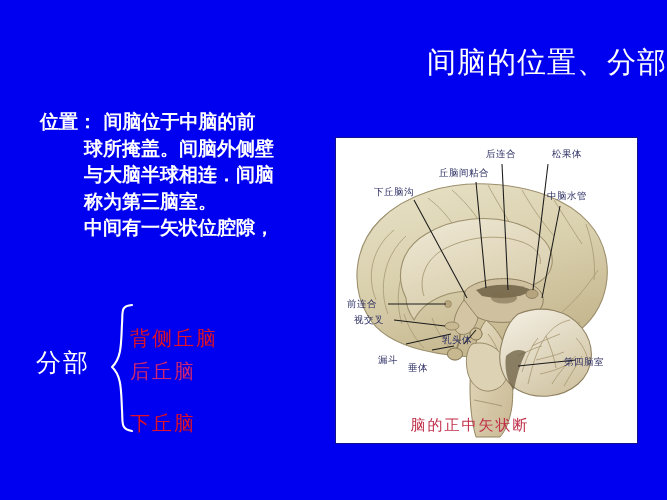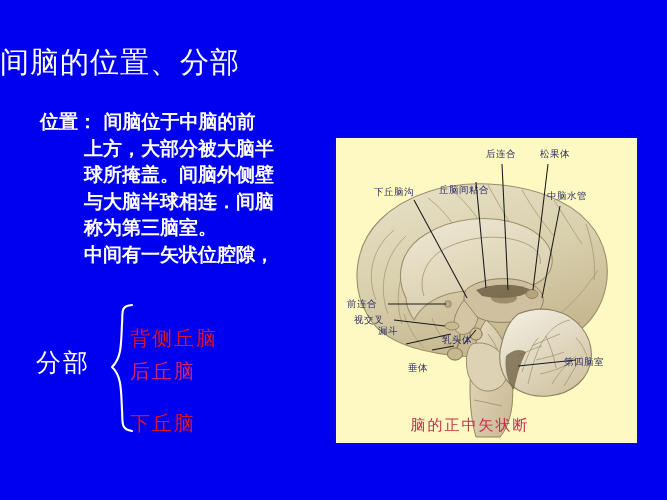--- a/index.html
+++ b/index.html
@@ -17,21 +17,21 @@
     font-family: "DejaVu Sans", "Liberation Sans", sans-serif;
     -webkit-font-smoothing: antialiased;
   }
 
   
   #title {
     position: absolute;
     left: 0;
     top: 44px;
     width: 667px;
-    text-align: left;
+    text-align: right;
     color: #ffffff;
     font-size: 29px;
     line-height: 36px;
     letter-spacing: 1px;
     font-family: "DejaVu Serif", "Liberation Serif", serif;
     font-weight: 400;
     white-space: nowrap;
   }
 
   
@@ -140,21 +140,20 @@
 </head>
 <body>
 
 <div id="slide" style="background: rgb(0, 0, 240);">
 
   <div id="title">间脑的位置、分部</div>
 
   <div id="position-block">
     <div class="para-lines">
       <span class="pline">位置：  间脑位于中脑的前</span>
-      <span class="pline indent">上方，大部分被大脑半</span>
       <span class="pline indent">球所掩盖。间脑外侧壁</span>
       <span class="pline indent">与大脑半球相连．间脑</span>
       <span class="pline indent">称为第三脑室。</span>
       <span class="pline indent">中间有一矢状位腔隙，</span>
     </div>
   </div>
 
   <div id="fenbu-group">
     <div id="fenbu-label" style="color: rgb(255, 255, 255);">分部</div>
 
@@ -166,21 +165,21 @@
       <span>背侧丘脑</span>
     </div>
     <div class="fenbu-item i2" style="color: rgb(224, 16, 48);">
       <span>下丘脑</span>
     </div>
     <div class="fenbu-item i1" style="color: rgb(208, 36, 122);">
       <span>后丘脑</span>
     </div>
   </div>
 
-  <div id="figure-panel" style="background: #fef9c3;">
+  <div id="figure-panel" style="background: #ffffff;">
 
     <svg id="figure-svg" viewBox="0 0 301 305">
       <defs>
         <linearGradient id="cortexGrad" x1="0" y1="0" x2="0.4" y2="1">
           <stop offset="0%" stop-color="#e8e2c8"></stop>
           <stop offset="55%" stop-color="#d9d0ad"></stop>
           <stop offset="100%" stop-color="#c6b890"></stop>
         </linearGradient>
         <linearGradient id="innerGrad" x1="0" y1="0" x2="0.5" y2="1">
           <stop offset="0%" stop-color="#efe9d6"></stop>
@@ -305,27 +304,27 @@
         <line x1="52" y1="166" x2="110" y2="166"></line>
         <line x1="58" y1="182" x2="109" y2="188"></line>
         <line x1="70" y1="206" x2="115" y2="196"></line>
         <line x1="96" y1="212" x2="118" y2="208"></line>
         <line x1="128" y1="206" x2="140" y2="192"></line>
         <line x1="240" y1="222" x2="182" y2="228"></line>
       </g>
     </svg>
 
     <span class="fig-label" style="left: 150px; top: 10px; color: rgb(43, 45, 98);">后连合</span>
-    <span class="fig-label" style="left: 204px; top: 10px; color: rgb(43, 45, 98);">松果体</span>
-    <span class="fig-label" style="left: 103px; top: 29px; color: rgb(43, 45, 98); margin-top: 17px;">丘脑间粘合</span>
+    <span class="fig-label" style="left: 216px; top: 10px; color: rgb(43, 45, 98);">松果体</span>
+    <span class="fig-label" style="left: 103px; top: 29px; color: rgb(43, 45, 98);">丘脑间粘合</span>
     <span class="fig-label" style="left: 38px; top: 48px; color: rgb(43, 45, 98);">下丘脑沟</span>
     <span class="fig-label" style="left: 211px; top: 52px; color: rgb(43, 45, 98);">中脑水管</span>
     <span class="fig-label" style="left: 11px; top: 160px; color: rgb(43, 45, 98);">前连合</span>
     <span class="fig-label" style="left: 18px; top: 176px; color: rgb(43, 45, 98);">视交叉</span>
-    <span class="fig-label" style="left: 42px; top: 187px; color: rgb(43, 45, 98);">漏斗</span>
+    <span class="fig-label" style="left: 42px; top: 216px; color: rgb(43, 45, 98);">漏斗</span>
     <span class="fig-label" style="left: 72px; top: 208px; color: rgb(43, 45, 98); margin-top: 16px;">垂体</span>
     <span class="fig-label" style="left: 106px; top: 196px; color: rgb(43, 45, 98);">乳头体</span>
     <span class="fig-label" style="left: 228px; top: 218px; color: rgb(43, 45, 98);">第四脑室</span>
 
     <div id="figure-caption" style="color: rgb(192, 48, 74);">脑的正中矢状断</div>
   </div>
 
 </div>
 
 </body></html>

